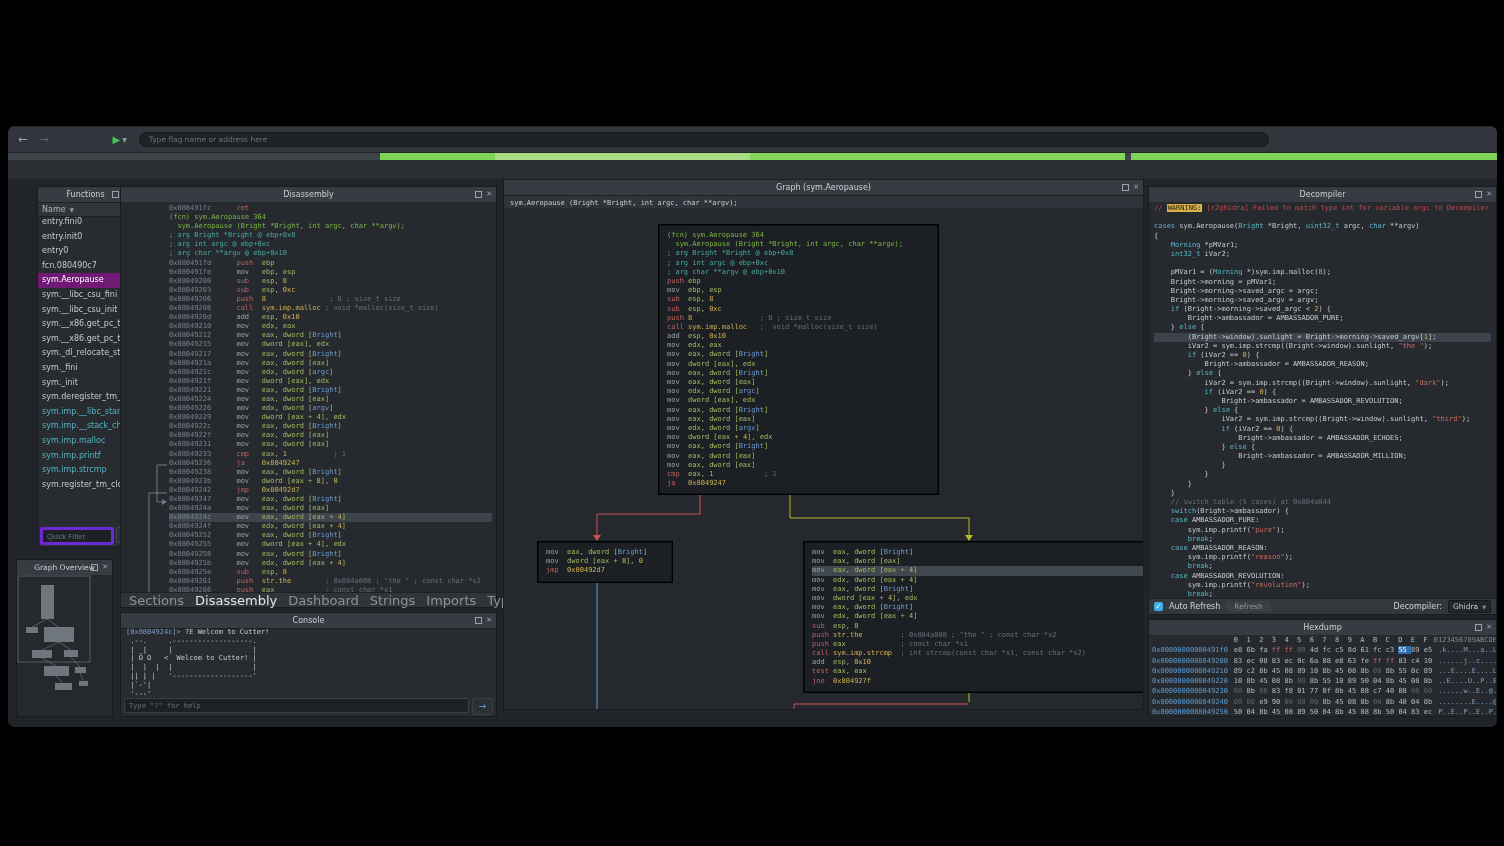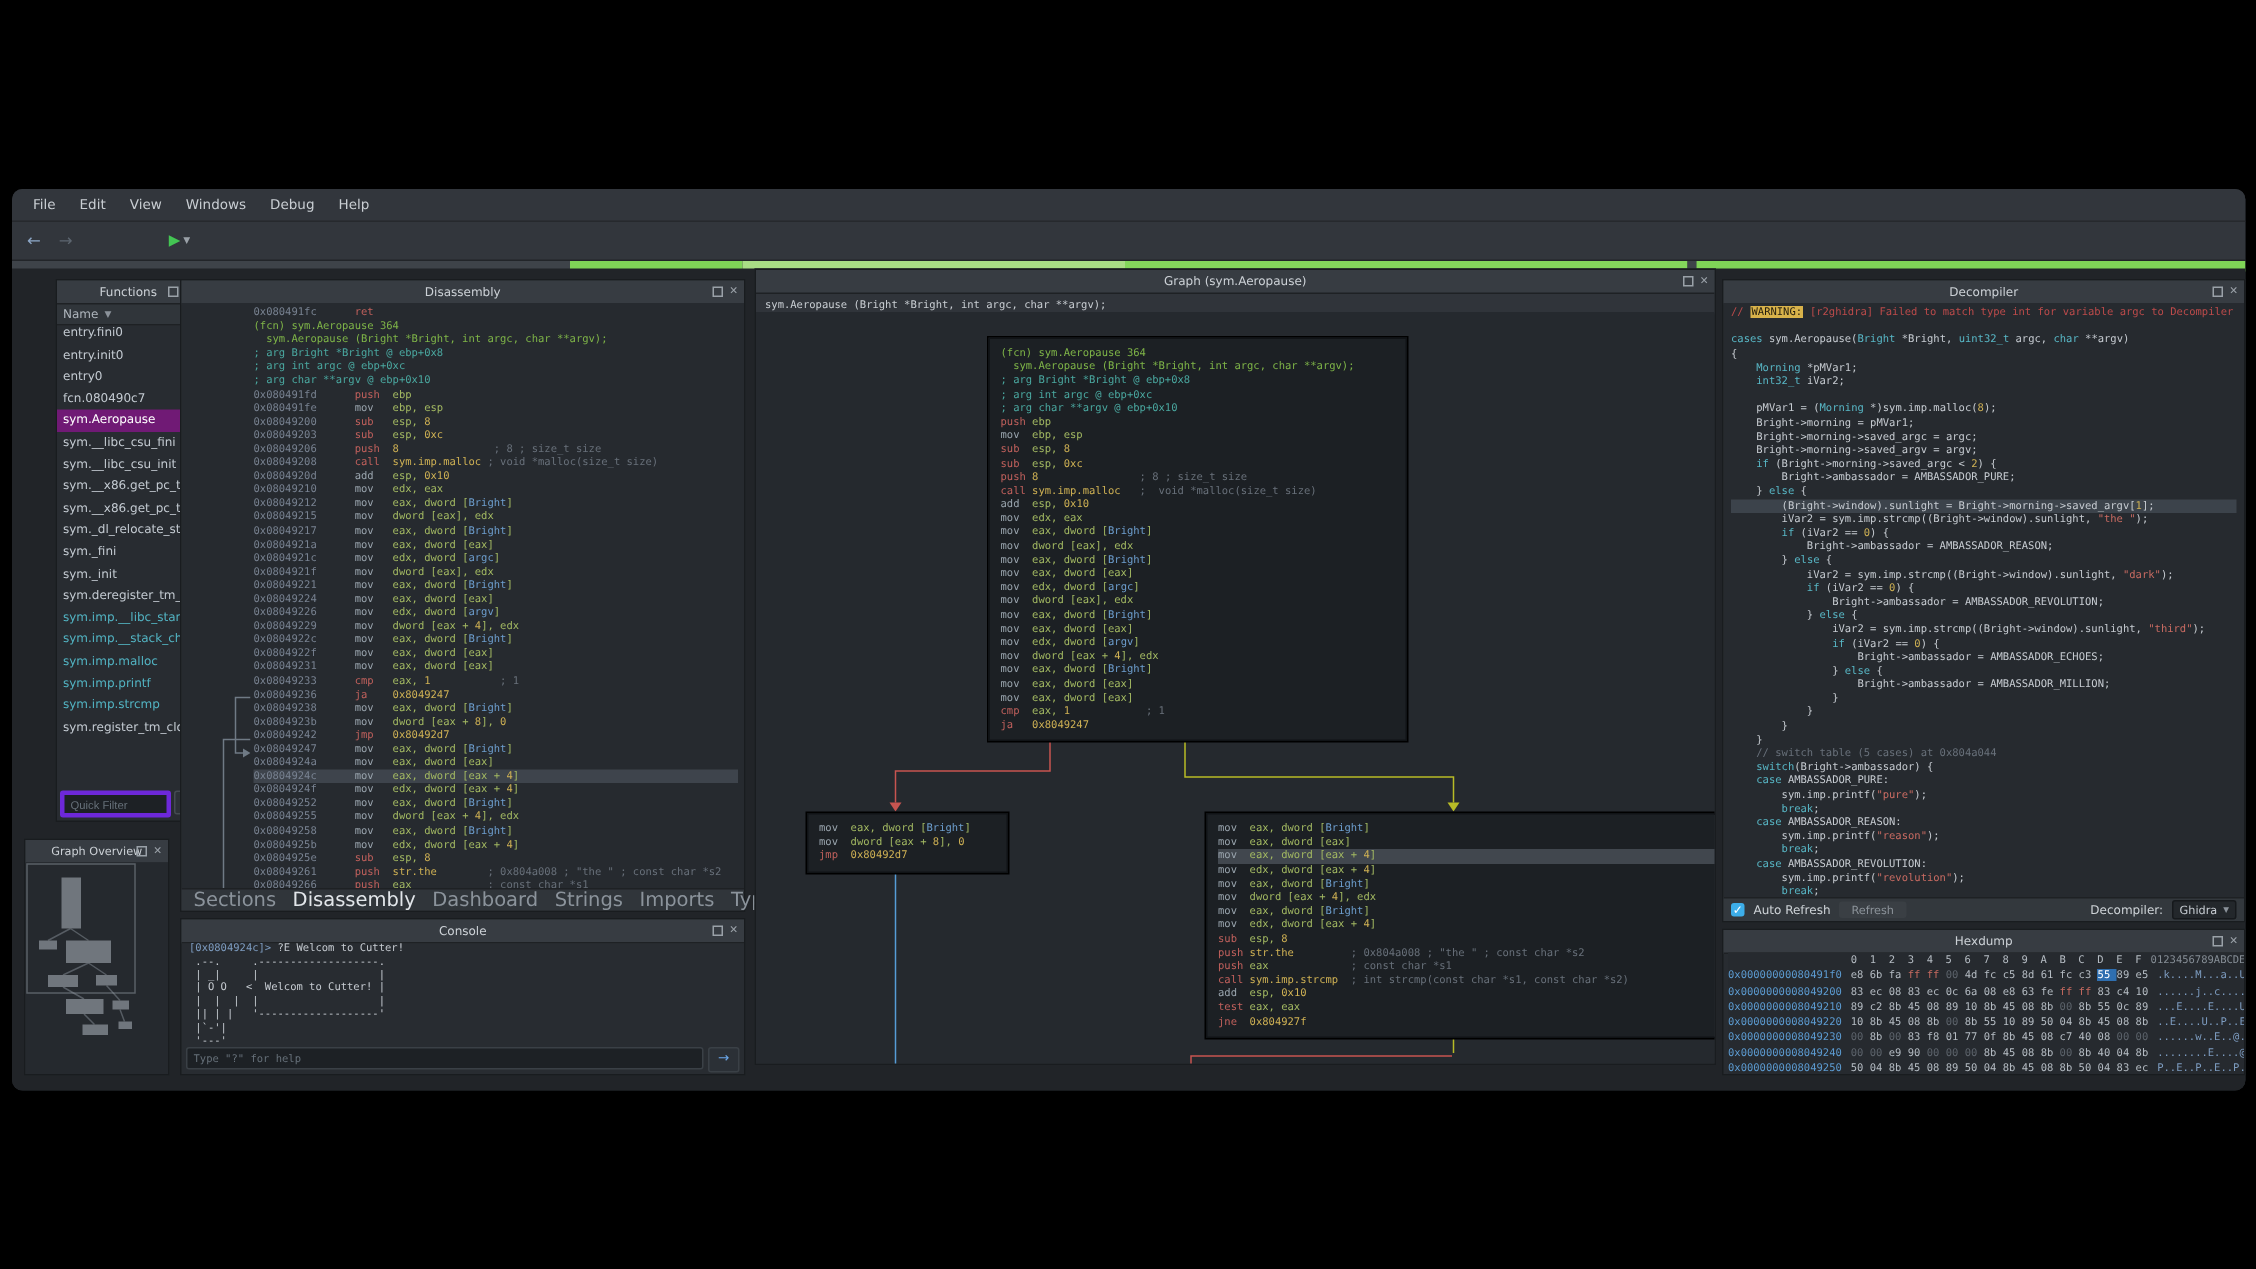--- a/index.html
+++ b/index.html
@@ -102,34 +102,27 @@
   .hx-b.sel{background:#2f6fb0;color:#fff;}
   .hx-ascii{color:#7d9cc0;margin-left:6px;}
   .hx-head{color:#858d95;}
   
   .ov-body{position:absolute;top:15px;left:0;right:0;bottom:0;background:#25292e;}
 </style>
 </head>
 <body>
 
 <div class="window">
-  <div class="menubar">
-      <span class="menu-item">File</span>
-      <span class="menu-item">Edit</span>
-      <span class="menu-item">View</span>
-      <span class="menu-item">Windows</span>
-      <span class="menu-item">Debug</span>
-      <span class="menu-item">Help</span>
-    </div>
 
   <div class="toolbar">
     <span class="nav-arrow">←</span>
     <span class="nav-arrow fwd">→</span>
     <span class="play">▶</span>
     <span class="play-caret">▼</span>
+    <input class="addr-input" placeholder="Type flag name or address here" style="">
   </div>
 
   <div class="strip">
       <div style="width: 25%; background: rgb(62, 67, 73);"></div>
       <div style="width: 7.7%; background: rgb(127, 212, 87);"></div>
       <div style="width: 17.1%; background: rgb(169, 221, 133);"></div>
       <div style="width: 25.2%; background: rgb(132, 215, 91);"></div>
       <div style="width: 0.4%; background: rgb(62, 67, 73);"></div>
       <div style="width: 24.6%; background: rgb(127, 212, 87);"></div>
     </div>

